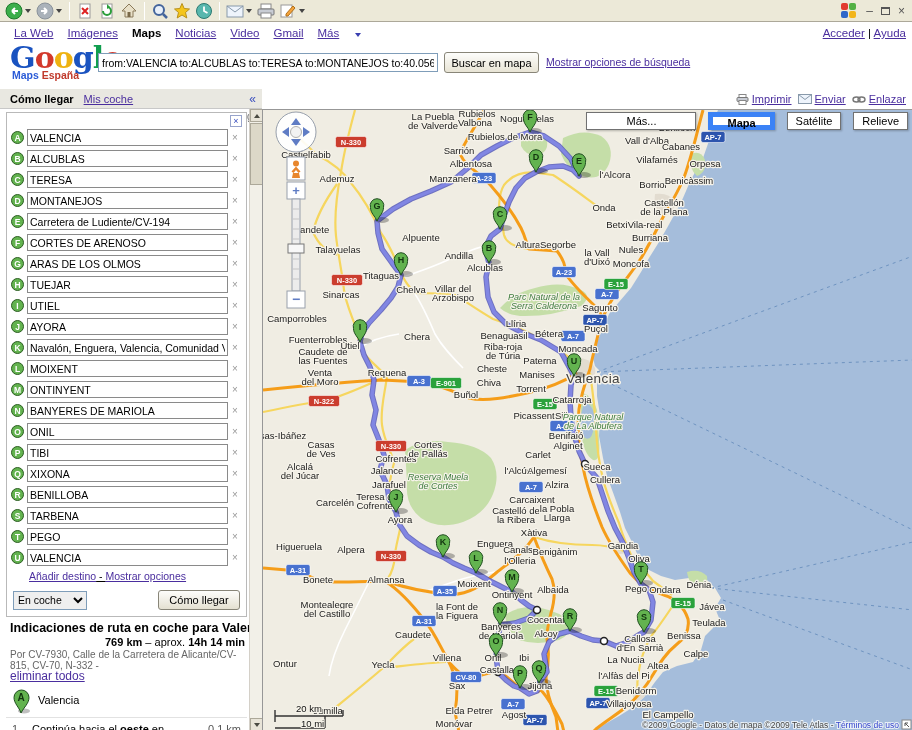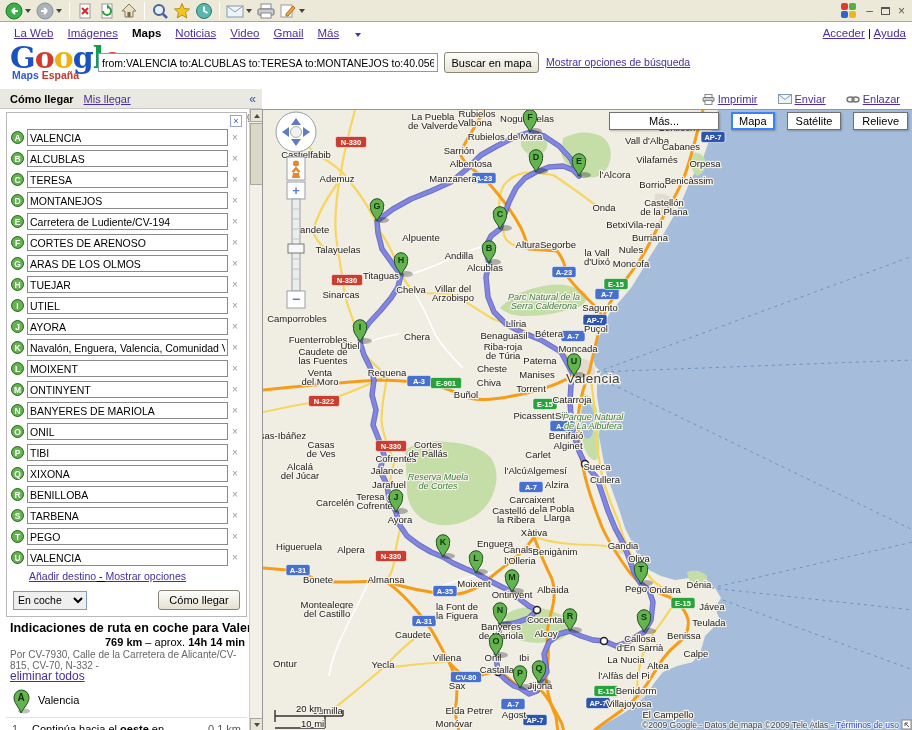--- a/index.html
+++ b/index.html
@@ -69,26 +69,26 @@
   
   #sb-scroll{position:absolute;top:20px;right:0;bottom:0;width:13px;background:#f2f0e8;border-left:1px solid #d4d0c8;}
   .sb-btn{position:absolute;left:0;width:13px;height:13px;background:#e8e4d8;border:1px solid #aca899;
     display:flex;align-items:center;justify-content:center;cursor:pointer;}
   .sb-btn i{width:0;height:0;border-left:3px solid transparent;border-right:3px solid transparent;}
   #sb-up{top:0;} #sb-up i{border-bottom:4px solid #4a4a42;}
   #sb-down{bottom:0;} #sb-down i{border-top:4px solid #4a4a42;}
   #sb-thumb{position:absolute;left:0;top:14px;width:13px;height:62px;background:#dcd8c8;border:1px solid #aca899;cursor:pointer;}
   
   #map-area{width:650px;position:relative;}
-  #map-toolbar{height:20px;display:flex;align-items:center;justify-content:flex-end;gap:20px;padding-right:12px;font-size:11px;}
+  #map-toolbar{height:20px;display:flex;align-items:center;justify-content:flex-end;gap:6px;padding-right:6px;font-size:11px;}
   #map-toolbar .mt-item{display:flex;align-items:center;gap:3px;cursor:pointer;}
   #map-canvas{position:relative;width:650px;height:622px;border-top:1px solid #979797;border-left:1px solid #979797;background:#f0ede3;overflow:hidden;cursor:grab;}
   #map-buttons{position:absolute;top:2px;right:4px;display:flex;gap:12px;}
   .map-btn{height:18px;background:#fff;border:1px solid #717171;font-size:11px;padding:0 8px;cursor:pointer;font-family:"Liberation Sans",sans-serif;box-shadow:1px 1px 2px rgba(0,0,0,.25);}
-  .map-btn.active{border:2px solid #3b82f6;font-weight:normal;padding:0 6px;}
+  .map-btn.active{border:5px solid #3b82f6;font-weight:bold;padding:0 14px;}
   svg text{font-family:"Liberation Sans",sans-serif;}
   .lb{font-size:9.5px;fill:#222;paint-order:stroke;stroke:#f6f3ea;stroke-width:2.4px;stroke-linejoin:round;}
   .lb.p{fill:#3e7c3e;font-style:italic;font-size:9px;}
   .lb.b{font-size:13.5px;fill:#404040;stroke-width:3px;letter-spacing:.4px;}
   .bdg{font-size:7.5px;font-weight:bold;fill:#fff;}
   .mlet{font-size:9px;font-weight:bold;fill:#12340f;}
   .cpy{font-size:8.5px;fill:#444;paint-order:stroke;stroke:#e9f0f6;stroke-width:2px;}
   .sctxt{font-size:9.5px;fill:#111;paint-order:stroke;stroke:#f6f3ea;stroke-width:2px;}
 </style>
 </head>
@@ -204,21 +204,21 @@
     <span>Busca empresas, direcciones y lugares de interés.</span>
     <span class="lnk">Más información</span>
   </div>
 </div>
 
 <div id="content">
 
   <div id="sidebar">
     <div id="sidebar-header">
       <span id="tab-directions">Cómo llegar</span>
-      <span id="tab-mymaps" class="lnk">Mis llegar</span>
+      <span id="tab-mymaps" class="lnk">Mis coche</span>
       <span id="collapse">«</span>
     </div>
     <div id="sidebar-body">
       <div id="wp-panel">
         <span id="wp-close">×</span>
         <div id="wp-rows">
             <div class="wp-row">
               <span class="wp-badge">A</span>
               <input class="wp-input" value="VALENCIA" style="">
               <span class="wp-x">×</span>

